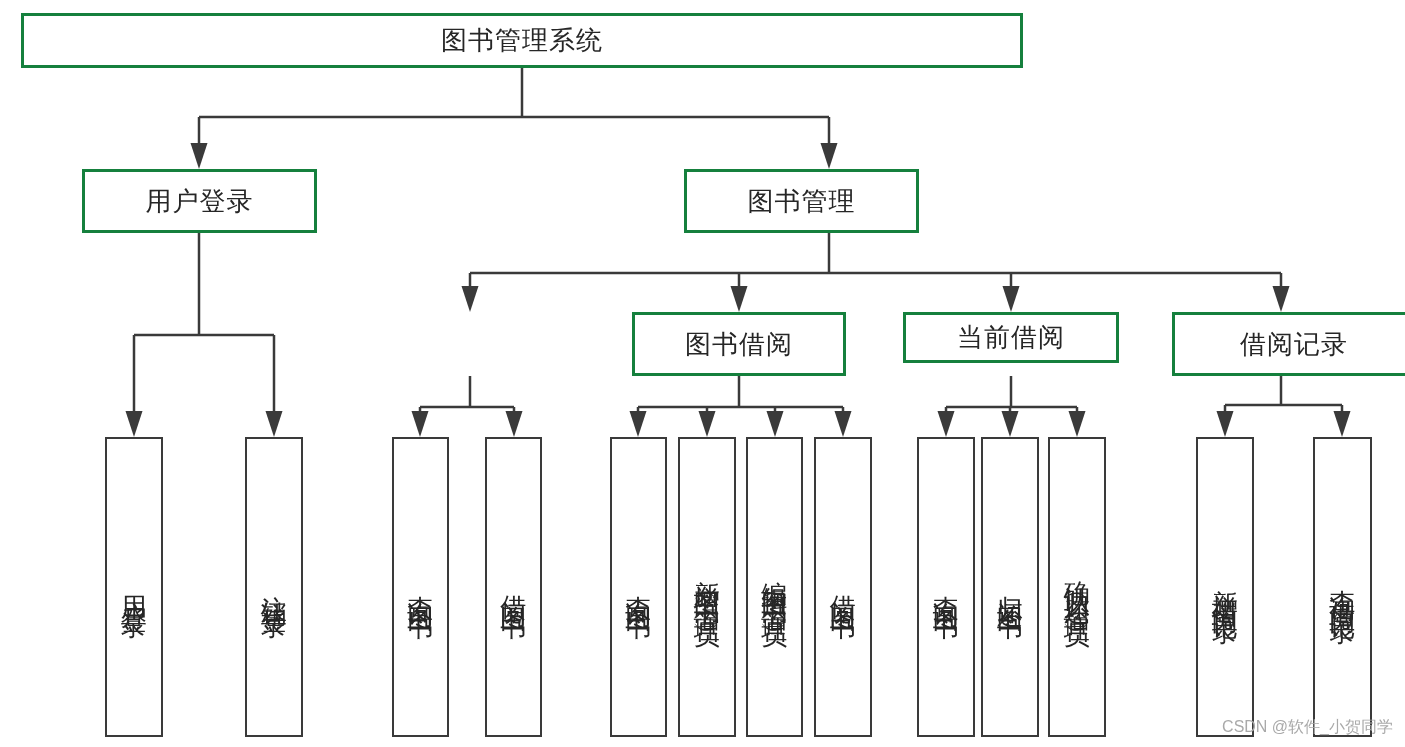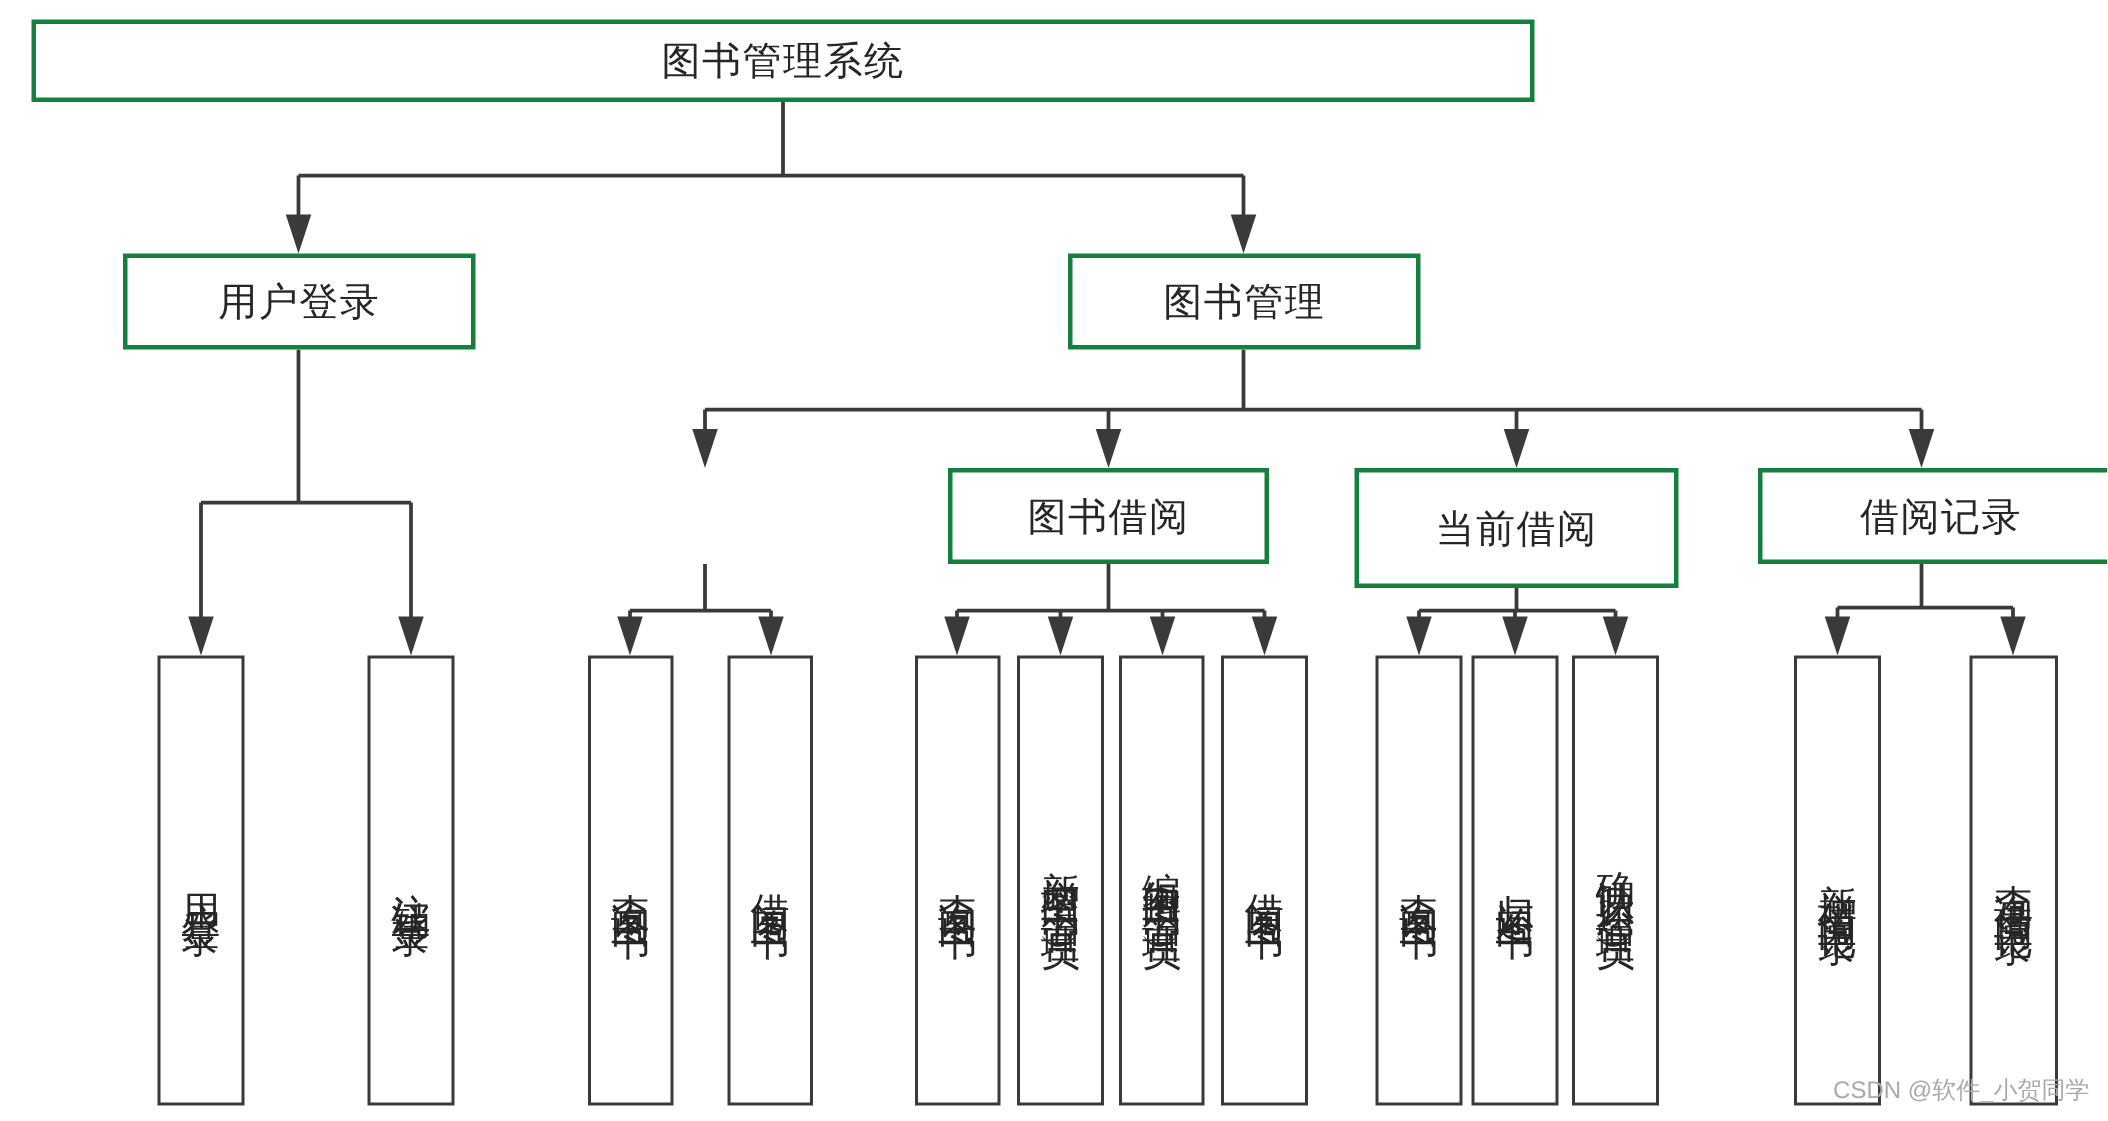--- a/index.html
+++ b/index.html
@@ -126,28 +126,28 @@
       <polygon points="1333.5,411 1350.5,411 1342,437" fill="#3a3a3a"></polygon>
     </svg>
 
   <div class="node" style="left:21px; top:13px; width:1002px; height:55px;">
     <span>图书管理系统</span>
   </div>
 
   <div class="node" style="left:82px; top:169px; width:235px; height:64px;">
     <span>用户登录</span>
   </div>
-  <div class="node" style="left:712px; top:169px; width:235px; height:64px;">
+  <div class="node" style="left:684px; top:169px; width:235px; height:64px;">
     <span>图书管理</span>
   </div>
 
   <div class="node" style="left:632px; top:312px; width:214px; height:64px;">
     <span>图书借阅</span>
   </div>
-  <div class="node" style="left:903px; top:312px; width:216px; height:80px;">
+  <div class="node" style="left:903px; top:312px; width:216px; height:51px;">
     <span>当前借阅</span>
   </div>
   <div class="node" style="left:1172px; top:312px; width:244px; height:64px;">
     <span>借阅记录</span>
   </div>
 
   <div class="leaf" style="left:105px; top:437px; width:58px; height:300px;">
     <span>用户登录</span>
   </div>
   <div class="leaf" style="left:245px; top:437px; width:58px; height:300px;">

